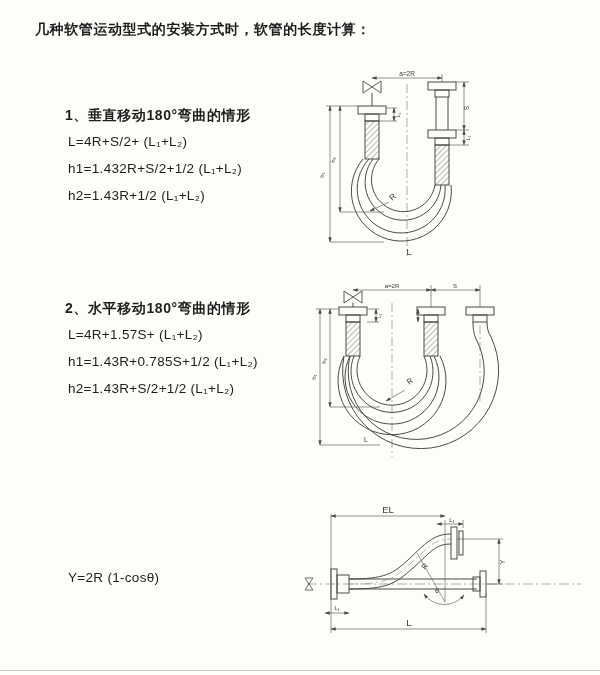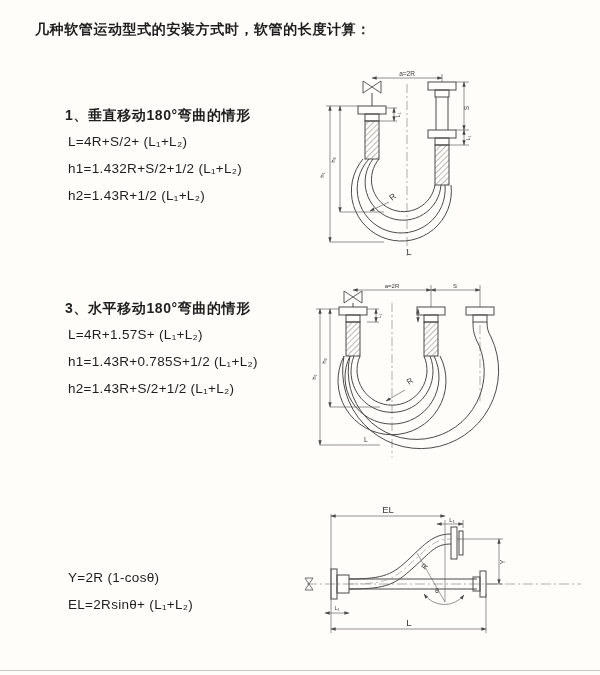--- a/index.html
+++ b/index.html
@@ -32,27 +32,26 @@
 
 <div class="page">
 
   <div class="title">几种软管运动型式的安装方式时，软管的长度计算：</div>
 
   <div class="heading" style="top:107px">1、垂直移动180°弯曲的情形</div>
   <div class="formula" style="top:134px">L=4R+S/2+ (L₁+L₂)</div>
   <div class="formula" style="top:161px">h1=1.432R+S/2+1/2 (L₁+L₂)</div>
   <div class="formula" style="top:188px">h2=1.43R+1/2 (L₁+L₂)</div>
 
-  <div class="heading" style="top:300px">3、水平移动180°弯曲的情形</div>
+  <div class="heading" style="top:300px">2、水平移动180°弯曲的情形</div>
   <div class="formula" style="top:327px">L=4R+1.57S+ (L₁+L₂)</div>
   <div class="formula" style="top:354px">h1=1.43R+0.785S+1/2 (L₁+L₂)</div>
   <div class="formula" style="top:381px">h2=1.43R+S/2+1/2 (L₁+L₂)</div>
 
   <div class="formula" style="top:570px">Y=2R (1-cosθ)</div>
-  <div class="formula" style="top:597px">EL=2Rsinθ+ (L₁+L₂)</div>
 
   <svg class="diagram" style="left:312px; top:70px" width="240" height="190" viewBox="0 0 240 190">
     <defs>
       <pattern id="p1" width="4" height="4" patternUnits="userSpaceOnUse" patternTransform="rotate(45)">
         <line x1="0" y1="0" x2="0" y2="4" stroke="#777" stroke-width="1"></line>
       </pattern>
       <marker id="m1" viewBox="0 0 10 10" refX="9" refY="5" markerWidth="8" markerHeight="8" orient="auto-start-reverse">
         <path d="M0,1.8 L10,5 L0,8.2 Z" fill="#4a4a4a"></path>
       </marker>
     </defs>

